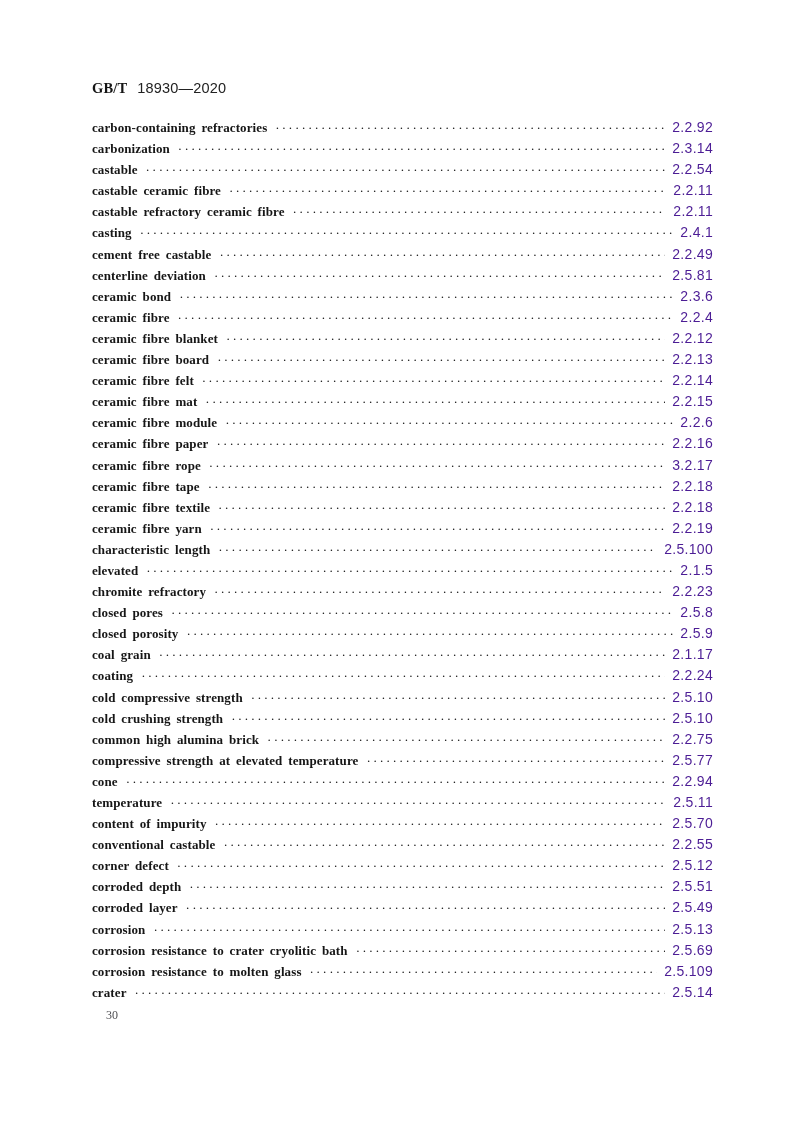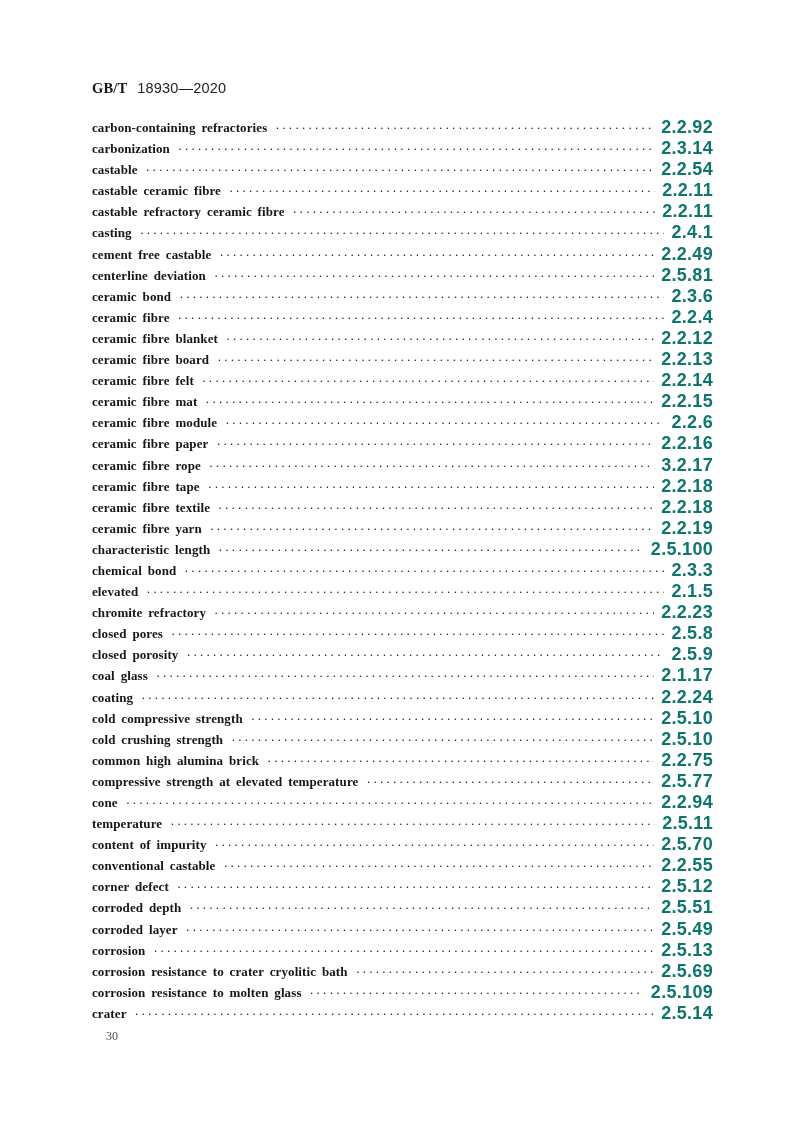--- a/index.html
+++ b/index.html
@@ -61,23 +61,23 @@
     min-width: 10px;
     text-align: right;
   }
   .leader::before {
     content: "····································································································································································································································";
     letter-spacing: 2.2px;
   }
   .ref {
     flex: 0 0 auto;
     font-family: "Liberation Sans", "DejaVu Sans", sans-serif;
-    font-size: 18px;
-    font-weight: 700;
-    color: #0f766e;
+    font-size: 14px;
+    font-weight: 400;
+    color: #4c1d95;
     letter-spacing: 0.3px;
   }
   .footer {
     margin: 5px 12px 0 106px;
     font-family: Liberation Serif, serif;
     font-size: 12px;
     line-height: 14px;
     color: #4e4e52;
   }
 </style>
@@ -211,25 +211,20 @@
       <span class="leader"></span>
       <span class="ref">2.2.19</span>
     </div>
 
     <div class="row">
       <span class="term">characteristic length</span>
       <span class="leader"></span>
       <span class="ref">2.5.100</span>
     </div>
 
-    <div class="row">
-      <span class="term">chemical bond</span>
-      <span class="leader"></span>
-      <span class="ref">2.3.3</span>
-    </div>
 
     <div class="row">
       <span class="term">elevated</span>
       <span class="leader"></span>
       <span class="ref">2.1.5</span>
     </div>
 
     <div class="row">
       <span class="term">chromite refractory</span>
       <span class="leader"></span>
@@ -242,21 +237,21 @@
       <span class="ref">2.5.8</span>
     </div>
 
     <div class="row">
       <span class="term">closed porosity</span>
       <span class="leader"></span>
       <span class="ref">2.5.9</span>
     </div>
 
     <div class="row">
-      <span class="term">coal glass</span>
+      <span class="term">coal grain</span>
       <span class="leader"></span>
       <span class="ref">2.1.17</span>
     </div>
 
     <div class="row">
       <span class="term">coating</span>
       <span class="leader"></span>
       <span class="ref">2.2.24</span>
     </div>
 

